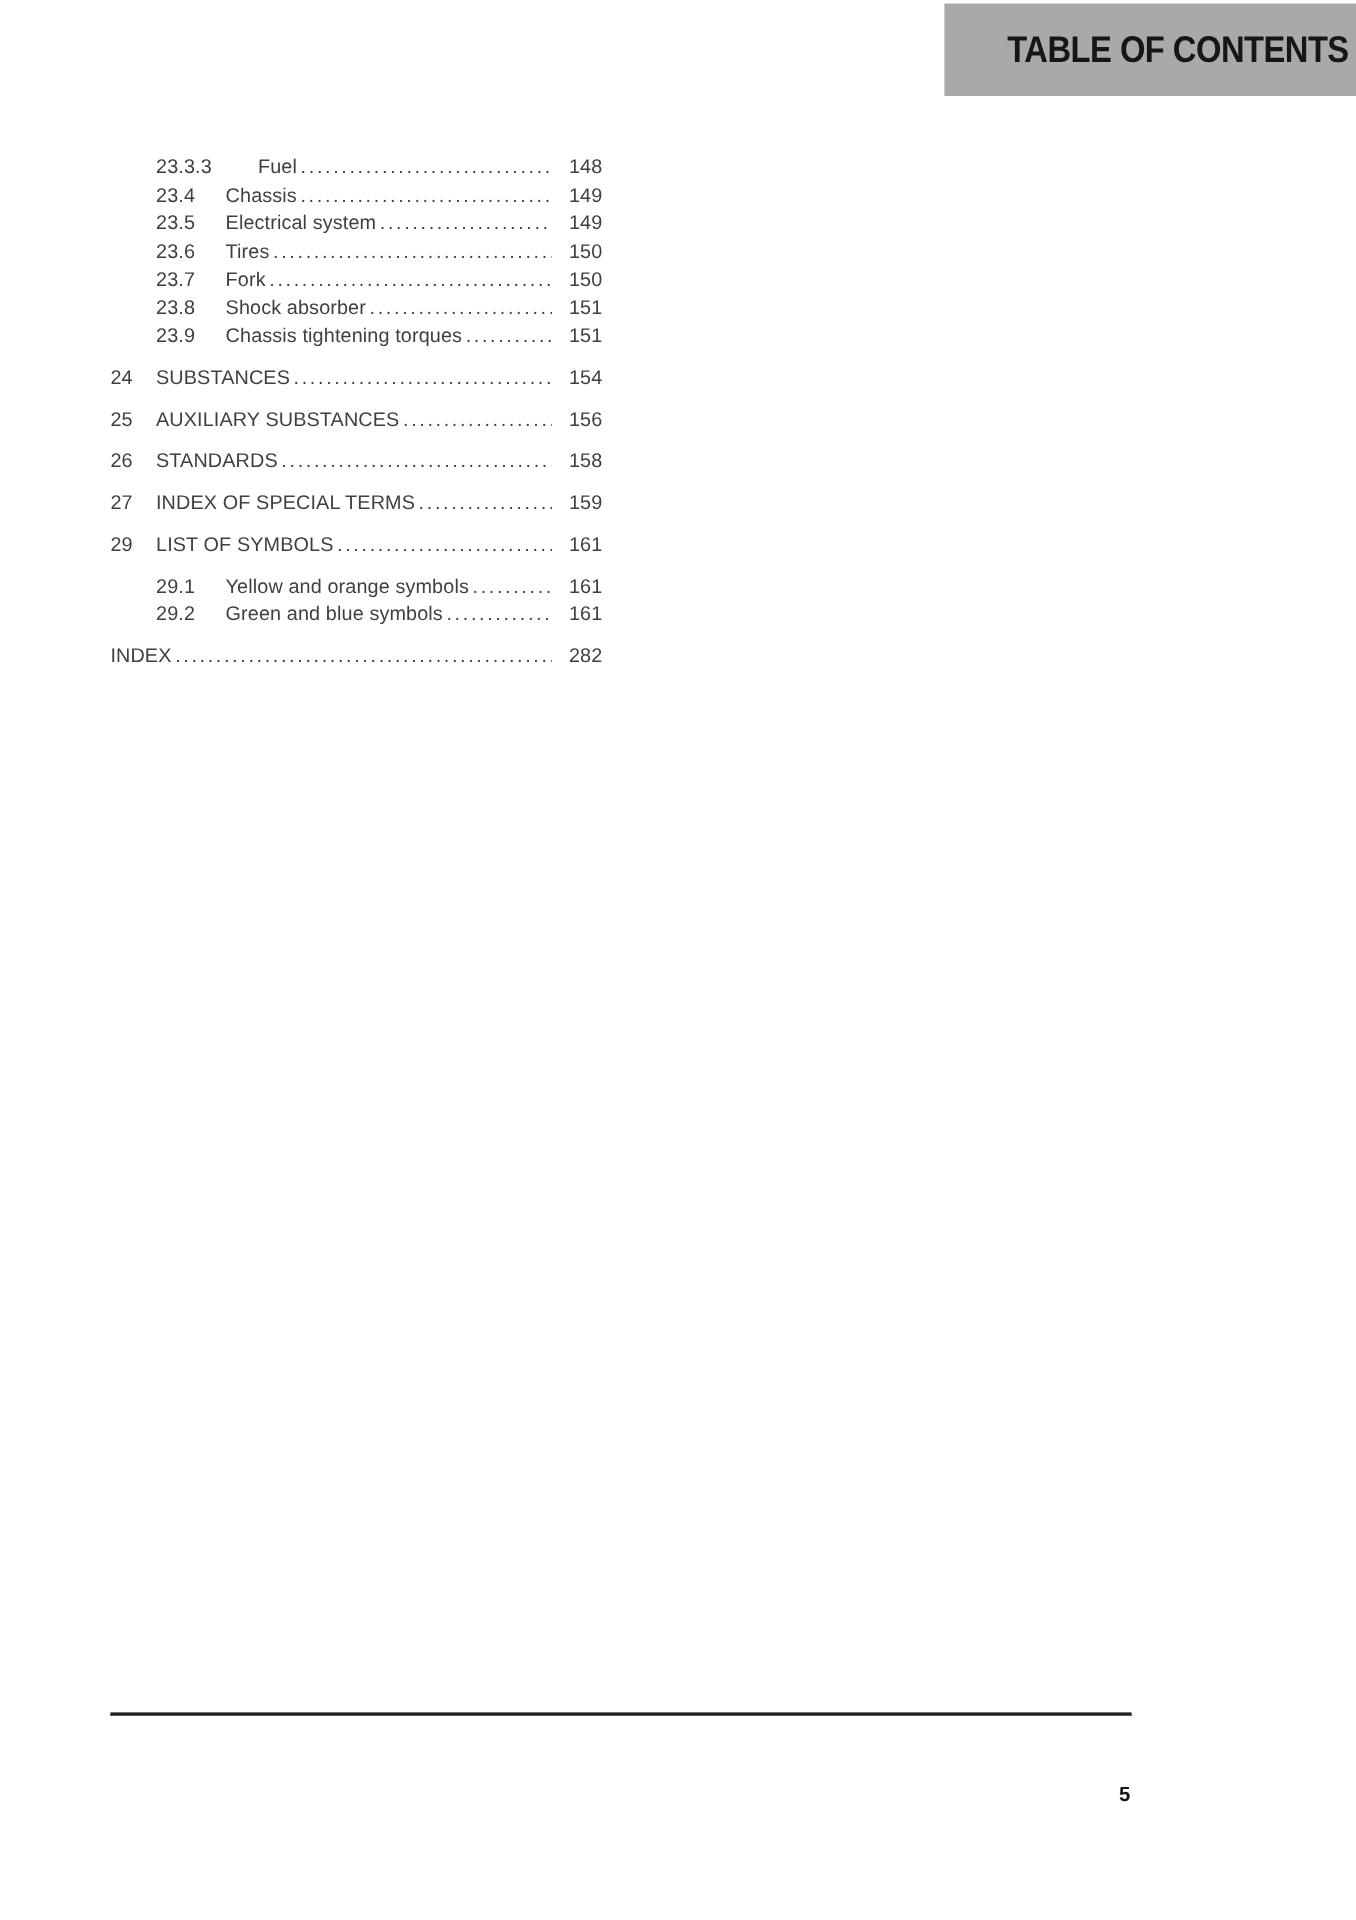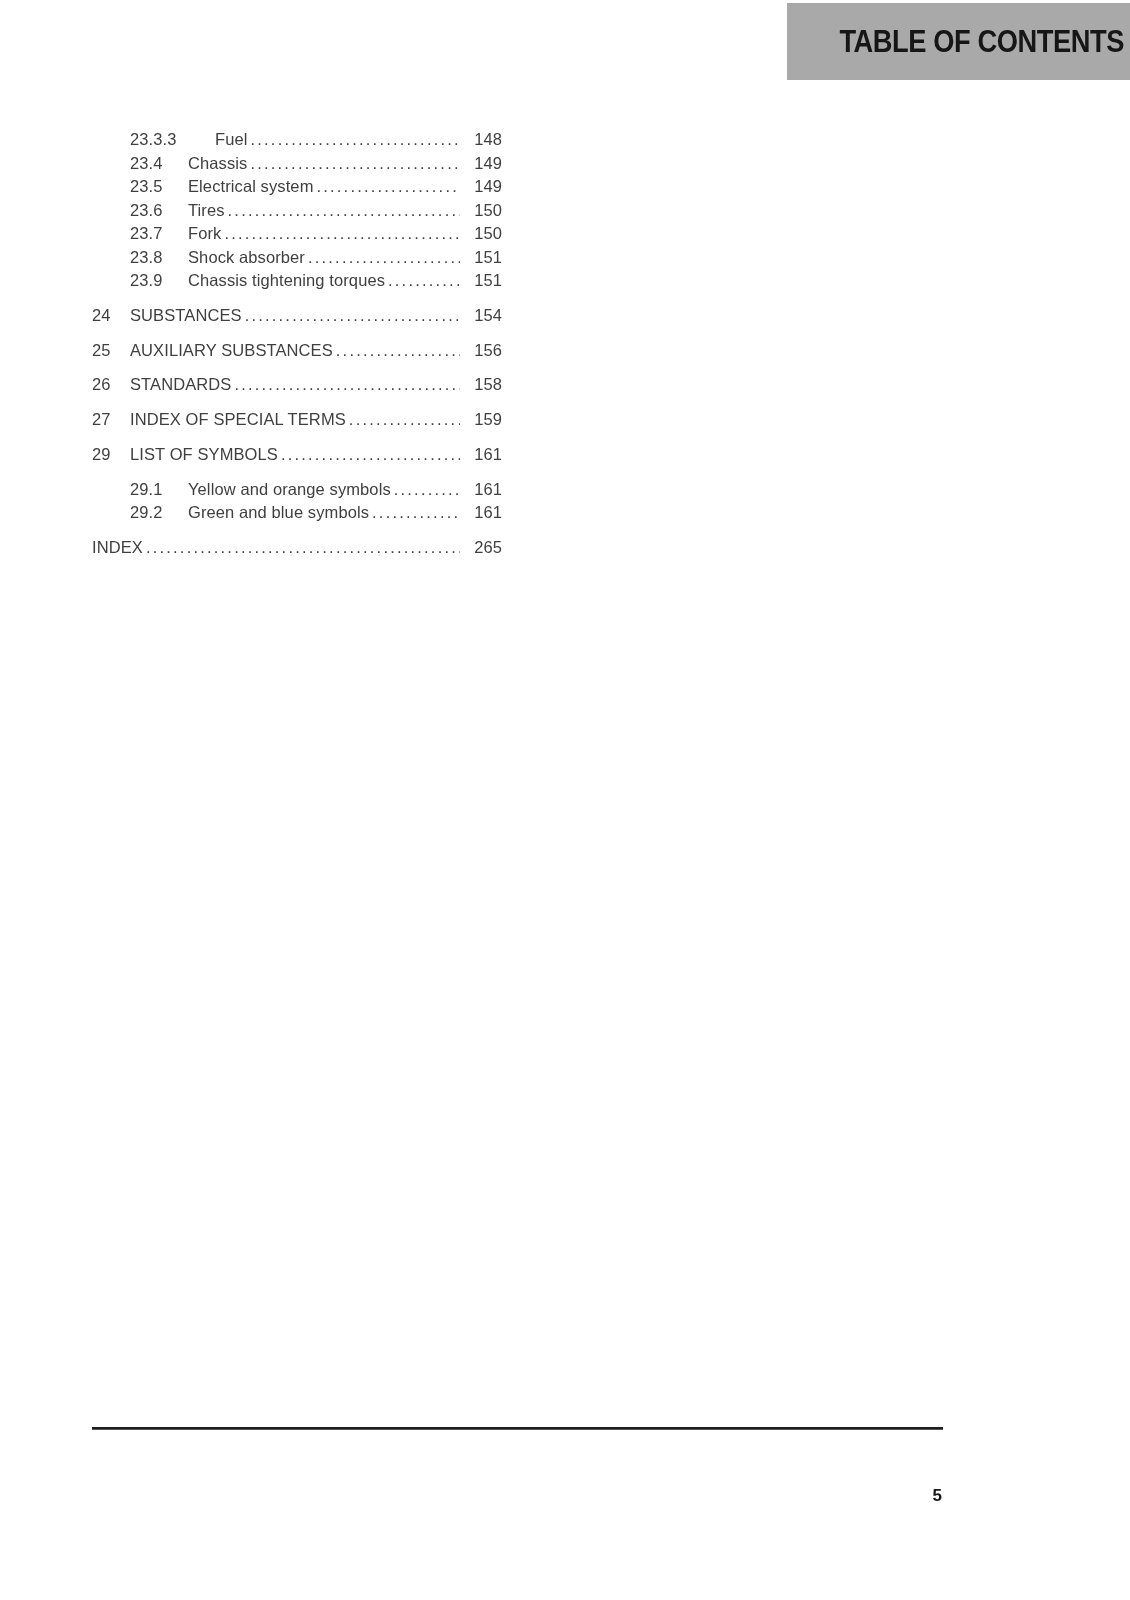--- a/index.html
+++ b/index.html
@@ -192,21 +192,21 @@
       <div class="toc-row lvl-sub">
     <span class="num">29.2</span>
     <span class="title">Green and blue symbols</span>
     <span class="leader"></span>
     <span class="page">161</span>
   </div>
       <div class="toc-row lvl-index gap">
 
     <span class="title">INDEX</span>
     <span class="leader"></span>
-    <span class="page">265</span>
+    <span class="page">282</span>
   </div>
     </div>
 
   <div class="footer-rule"></div>
 
   <div class="page-number">5</div>
 
 </div>
 
 </body></html>

